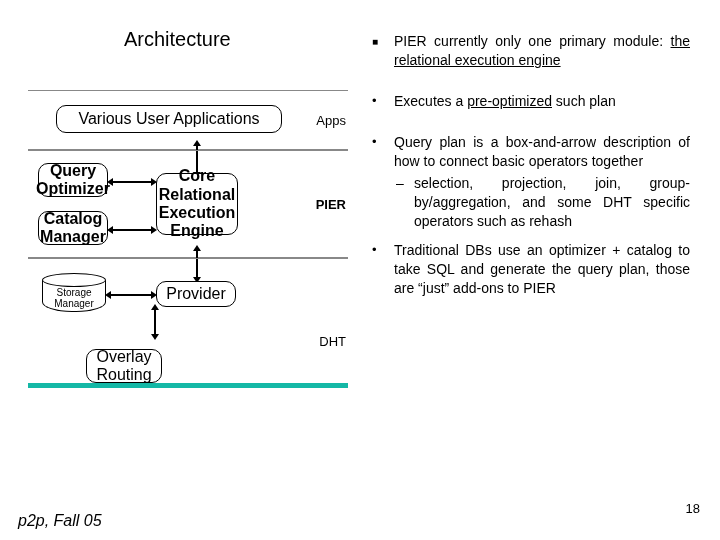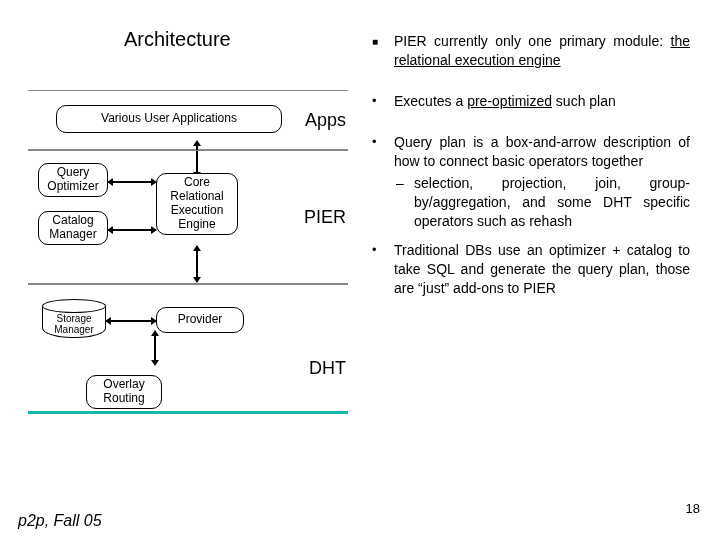--- a/index.html
+++ b/index.html
@@ -41,32 +41,32 @@
     padding: 8px 0;
     margin-bottom: 0;
     height: 88px;
   }
   .layer-label {
     position: absolute;
     right: 2px;
     top: 50%;
     transform: translateY(-50%);
     font-family: Arial, sans-serif;
-    font-size: 18px;
+    font-size: 13px;
   }
   .box {
     border: 1.5px solid #000;
     border-radius: 10px;
     background: #fff;
     display: inline-flex;
     align-items: center;
     justify-content: center;
     text-align: center;
     font-family: Arial, sans-serif;
-    font-size: 12px;
+    font-size: 16px;
     line-height: 1.15;
     padding: 4px 8px;
     position: absolute;
   }
   .cyl {
     position: absolute;
     width: 64px;
     height: 42px;
   }
   .cyl .top {
@@ -192,43 +192,43 @@
 
   <div class="diagram">
 
     <div class="layer" style="height:60px;">
       <div class="box" style="top:14px; left:28px; width:226px; height:28px;">Various User Applications</div>
       <span class="layer-label">Apps</span>
     </div>
 
     <div class="arrow v" style="top:55px; left:168px; height:28px;"></div>
 
-    <div class="layer" style="height:134px;">
+    <div class="layer" style="height:108px;font-weight:bold;">
       <div class="box" style="top:12px; left:10px; width:70px; height:34px; white-space:pre-line;">Query
 Optimizer</div>
       <div class="box" style="top:60px; left:10px; width:70px; height:34px; white-space:pre-line;">Catalog
 Manager</div>
       <div class="box" style="top:22px; left:128px; width:82px; height:62px; white-space:pre-line;">Core
 Relational
 Execution
 Engine</div>
       <div class="arrow h" style="top:30px; left:84px; width:40px;"></div>
       <div class="arrow h" style="top:78px; left:84px; width:40px;"></div>
       <span class="layer-label">PIER</span>
     </div>
 
     <div class="arrow v" style="top:160px; left:168px; height:28px;"></div>
 
-    <div class="layer" style="height:130px; border-bottom:3px solid #14b8a6;">
+    <div class="layer" style="height:130px; border-bottom:5px solid #14b8a6;">
       <div class="cyl" style="top:14px; left:14px;">
         <div class="top"></div>
         <div class="body" style="white-space:pre-line;">Storage
 Manager</div>
       </div>
-      <div class="box" style="top:22px; left:128px; width:88px; height:26px;">Provider</div>
+      <div class="box" style="top:22px; left:128px; width:80px; height:26px;">Provider</div>
       <div class="box" style="top:90px; left:58px; width:76px; height:34px; white-space:pre-line;">Overlay
 Routing</div>
       <div class="arrow h" style="top:35px; left:82px; width:42px;"></div>
       <div class="arrow v" style="top:50px; left:126px; height:26px;"></div>
       <span class="layer-label" style="top:66%;">DHT</span>
     </div>
 
   </div>
 
   <div class="bullets">

